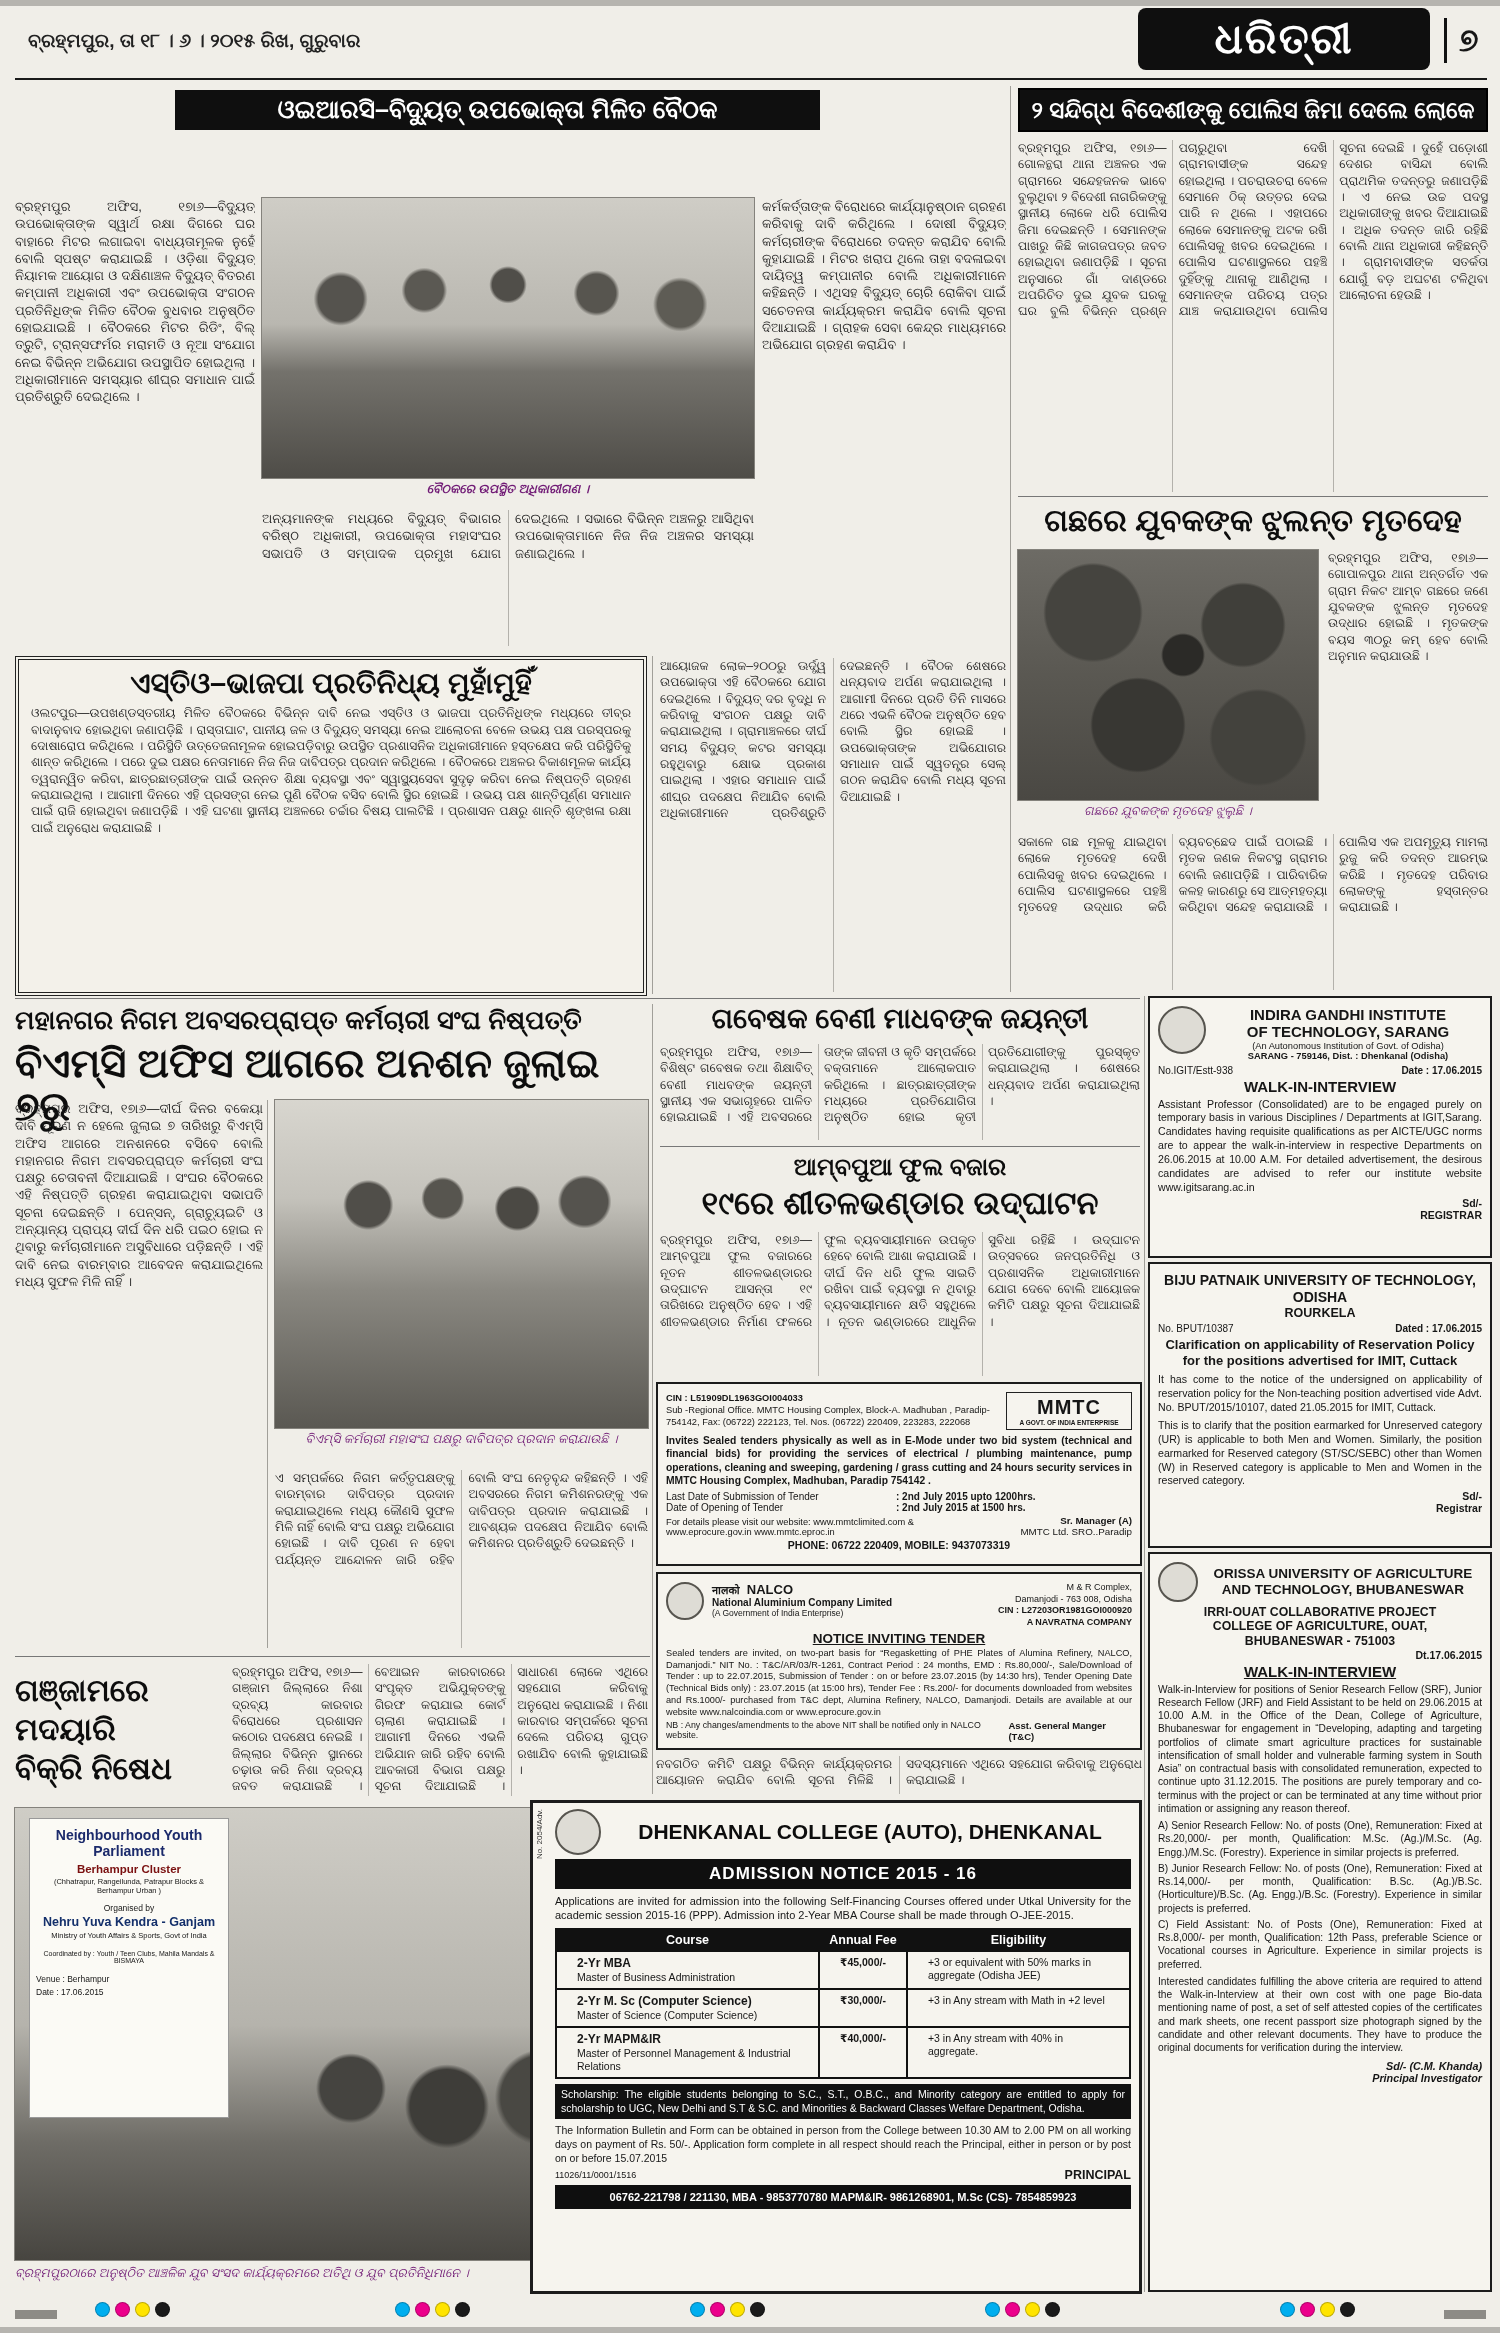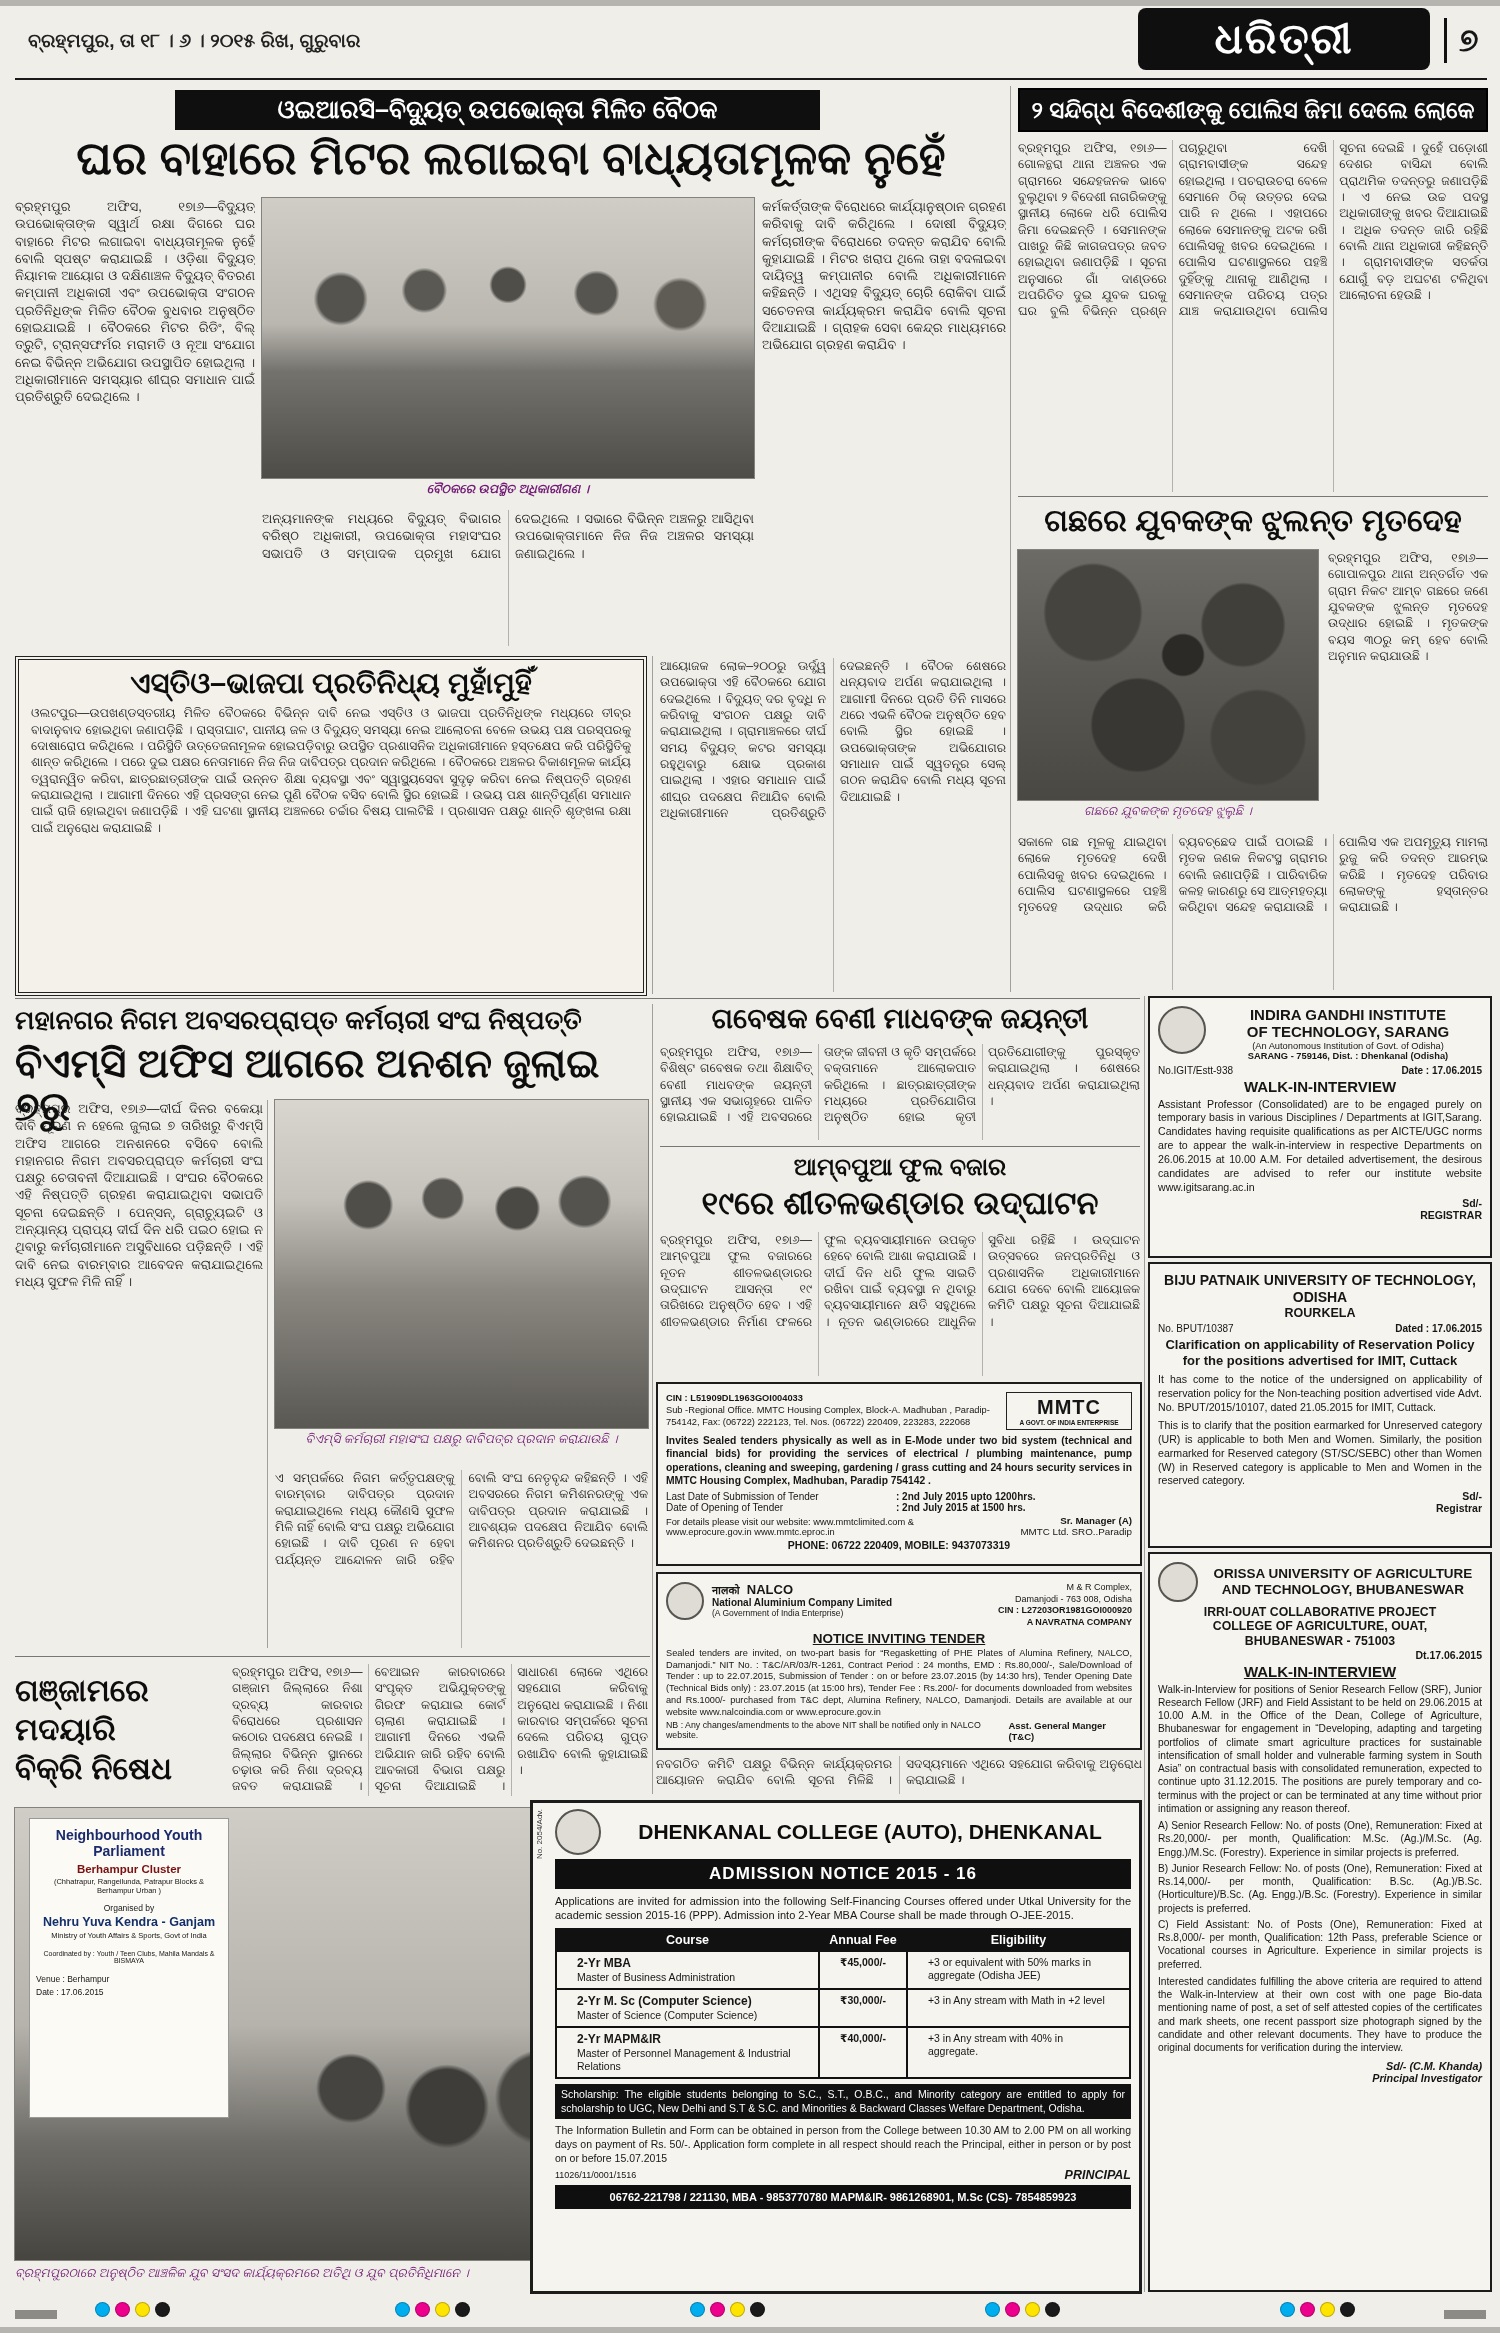--- a/index.html
+++ b/index.html
@@ -40,21 +40,20 @@
   <div class="abs" style="left:28px;top:30px;font-size:19px;font-weight:bold;color:#222;">ବ୍ରହ୍ମପୁର, ତା ୧୮ । ୬ । ୨୦୧୫ ରିଖ, ଗୁରୁବାର</div>
   <div class="abs bar" style="left:1138px;top:8px;width:292px;height:62px;border-radius:8px;">
     <span style="font-size:42px;font-weight:bold;letter-spacing:2px;">ଧରିତ୍ରୀ</span>
   </div>
   <div class="abs" style="left:1444px;top:18px;font-size:32px;font-weight:bold;border-left:3px solid #111;padding-left:12px;line-height:1.4;">୭</div>
   <div class="hline" style="left:15px;top:78px;width:1472px;"></div>
 
   <div class="abs bar" style="left:175px;top:90px;width:645px;height:40px;">
     <span style="font-size:25px;font-weight:bold;">ଓଇଆରସି–ବିଦ୍ୟୁତ୍‌ ଉପଭୋକ୍ତା ମିଳିତ ବୈଠକ</span>
   </div>
-  <div class="abs headline center" style="left:15px;top:134px;width:992px;font-size:46px;">ଘର ବାହାରେ ମିଟର ଲଗାଇବା ବାଧ୍ୟତାମୂଳକ ନୁହେଁ</div>
 
   <div class="abs body-txt" style="left:15px;top:198px;width:240px;height:450px;">ବ୍ରହ୍ମପୁର ଅଫିସ, ୧୭ା୬—ବିଦ୍ୟୁତ୍ ଉପଭୋକ୍ତାଙ୍କ ସ୍ୱାର୍ଥ ରକ୍ଷା ଦିଗରେ ଘର ବାହାରେ ମିଟର ଲଗାଇବା ବାଧ୍ୟତାମୂଳକ ନୁହେଁ ବୋଲି ସ୍ପଷ୍ଟ କରାଯାଇଛି । ଓଡ଼ିଶା ବିଦ୍ୟୁତ୍ ନିୟାମକ ଆୟୋଗ ଓ ଦକ୍ଷିଣାଞ୍ଚଳ ବିଦ୍ୟୁତ୍ ବିତରଣ କମ୍ପାନୀ ଅଧିକାରୀ ଏବଂ ଉପଭୋକ୍ତା ସଂଗଠନ ପ୍ରତିନିଧିଙ୍କ ମିଳିତ ବୈଠକ ବୁଧବାର ଅନୁଷ୍ଠିତ ହୋଇଯାଇଛି । ବୈଠକରେ ମିଟର ରିଡିଂ, ବିଲ୍ ତ୍ରୁଟି, ଟ୍ରାନ୍ସଫର୍ମର ମରାମତି ଓ ନୂଆ ସଂଯୋଗ ନେଇ ବିଭିନ୍ନ ଅଭିଯୋଗ ଉପସ୍ଥାପିତ ହୋଇଥିଲା । ଅଧିକାରୀମାନେ ସମସ୍ୟାର ଶୀଘ୍ର ସମାଧାନ ପାଇଁ ପ୍ରତିଶ୍ରୁତି ଦେଇଥିଲେ ।</div>
 
   <div class="photo" style="left:262px;top:198px;width:492px;height:280px;background:
       radial-gradient(circle at 16% 36%, #55534e 0 5%, transparent 6%),
       radial-gradient(circle at 33% 33%, #5b5953 0 5%, transparent 6%),
       radial-gradient(circle at 50% 31%, #504e49 0 5%, transparent 6%),
       radial-gradient(circle at 68% 34%, #57554f 0 5%, transparent 6%),
       radial-gradient(circle at 85% 38%, #5e5c55 0 5%, transparent 6%),
       linear-gradient(180deg,#cfcdc6 0%,#b9b7b0 45%,#74726c 62%,#4e4c47 100%);"></div>
@@ -242,21 +241,21 @@
             <span>Master of Personnel Management &amp; Industrial Relations</span></td>
           <td class="fee">₹40,000/-</td>
           <td>+3 in Any stream with 40% in aggregate.</td>
         </tr>
       </tbody>
     </table>
     <div class="just" style="background:#111;color:#fff;font-size:10.5px;line-height:1.3;padding:4px 6px;margin-top:5px;">Scholarship: The eligible students belonging to S.C., S.T., O.B.C., and Minority category are entitled to apply for scholarship to UGC, New Delhi and S.T &amp; S.C. and Minorities &amp; Backward Classes Welfare Department, Odisha.</div>
     <div class="just" style="font-size:10.5px;line-height:1.3;margin-top:5px;">The Information Bulletin and Form can be obtained in person from the College between 10.30 AM to 2.00 PM on all working days on payment of Rs. 50/-. Application form complete in all respect should reach the Principal, either in person or by post on or before 15.07.2015</div>
     <div style="display:flex;justify-content:space-between;align-items:center;margin-top:3px;">
       <span style="font-size:9px;">11026/11/0001/1516</span>
-      <span style="font-size:12.5px;font-weight:bold;font-style:italic;">PRINCIPAL</span>
+      <span style="font-size:12.5px;font-weight:bold;">PRINCIPAL</span>
     </div>
     <div class="bar" style="height:24px;margin-top:3px;">
       <span style="font-size:11px;font-weight:bold;">06762-221798 / 221130, MBA - 9853770780    MAPM&amp;IR- 9861268901, M.Sc (CS)- 7854859923</span>
     </div>
   </div>
 
   <div class="ad" style="left:1148px;top:996px;width:344px;height:262px;">
     <div style="display:flex;gap:8px;align-items:flex-start;">
       <div class="seal" style="width:44px;height:44px;"></div>
       <div style="flex:1;text-align:center;">

